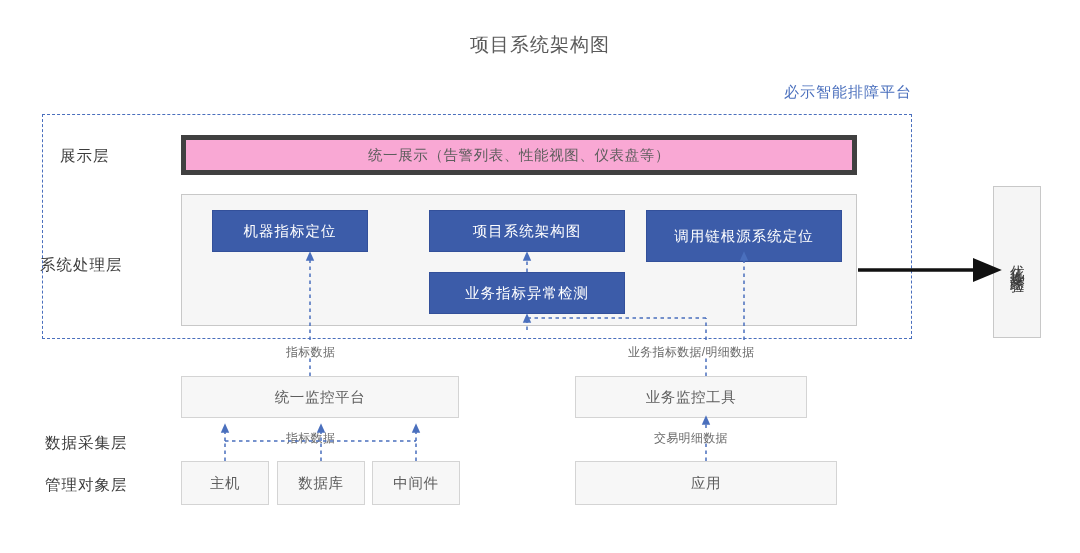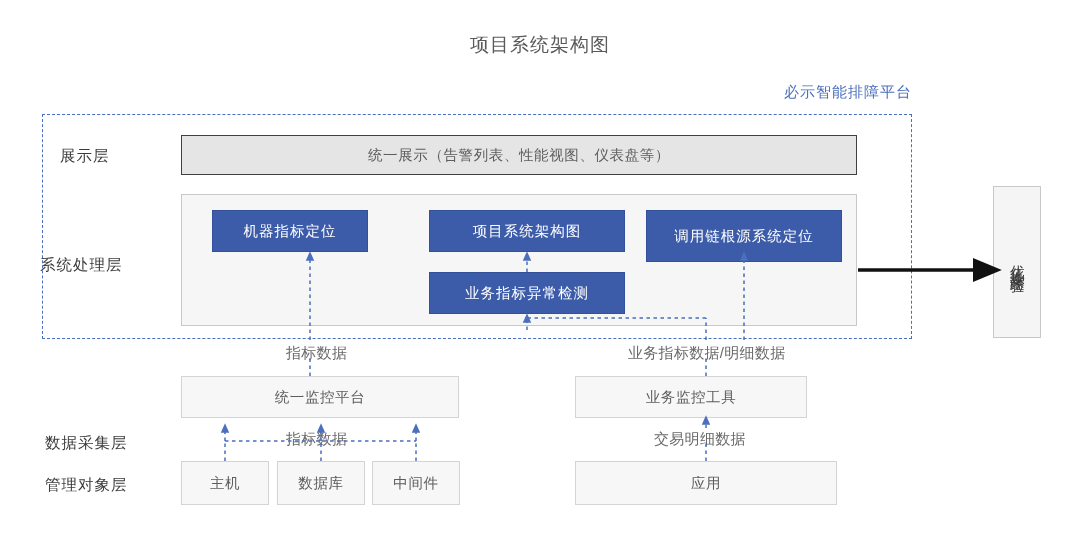--- a/index.html
+++ b/index.html
@@ -56,22 +56,22 @@
     font-size: 15.5px;
     color: #3b3b3b;
     letter-spacing: 1px;
     white-space: nowrap;
   }
 
   
   .lbox {
     position: absolute;
     box-sizing: border-box;
-    background: #e5e5e5;
-    border: 1px solid #404040;
+    background: #f9a8d4;
+    border: 5px solid #404040;
     display: flex;
     align-items: center;
     justify-content: center;
     font-size: 14.5px;
     color: #5d5d5d;
     letter-spacing: 0.6px;
   }
   .lbox.plain {
     background: #f7f7f7;
     border: 1px solid #d4d4d4;
@@ -122,21 +122,21 @@
     text-orientation: upright;
     font-size: 14.5px;
     color: #3b3b3b;
     letter-spacing: 3px;
     line-height: 1;
   }
 
   
   .conn-label {
     position: absolute;
-    font-size: 15px;
+    font-size: 12px;
     color: #6a6a6a;
     background: #ffffff;
     padding: 0 3px;
     white-space: nowrap;
     letter-spacing: 0.3px;
   }
 
   svg.overlay {
     position: absolute;
     left: 0;

